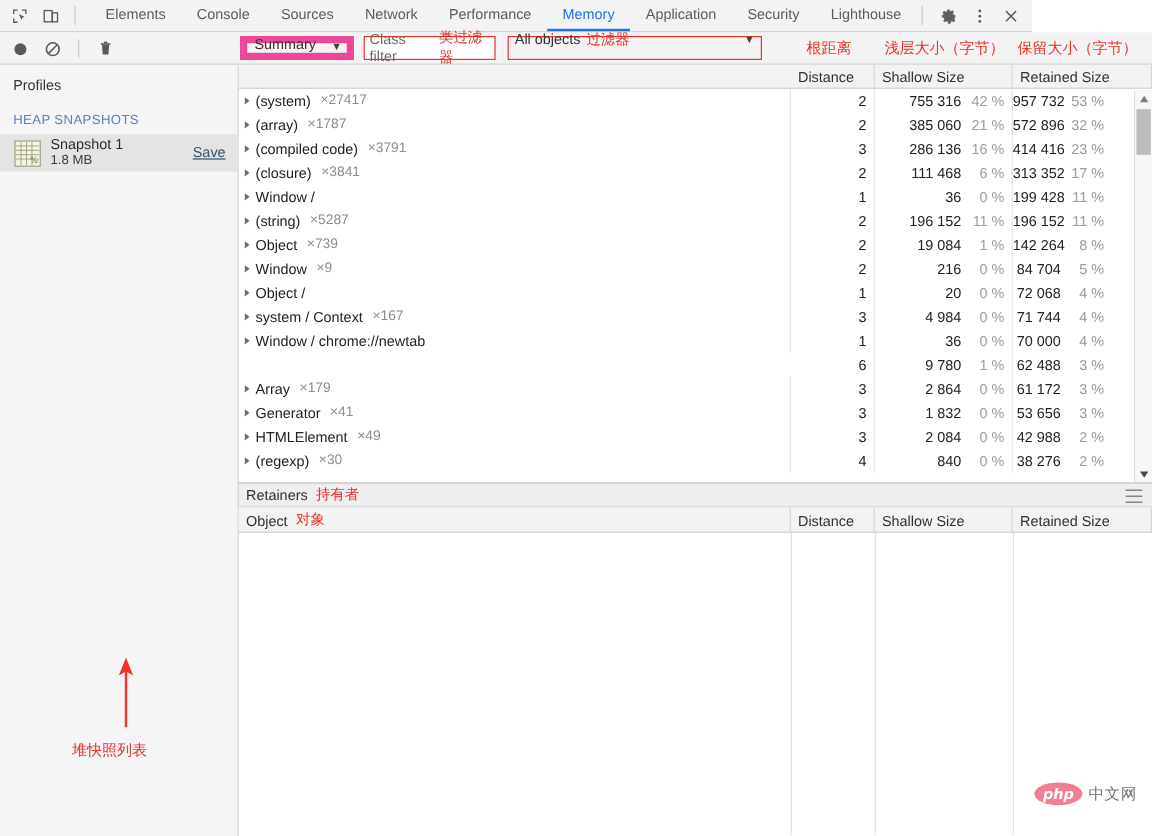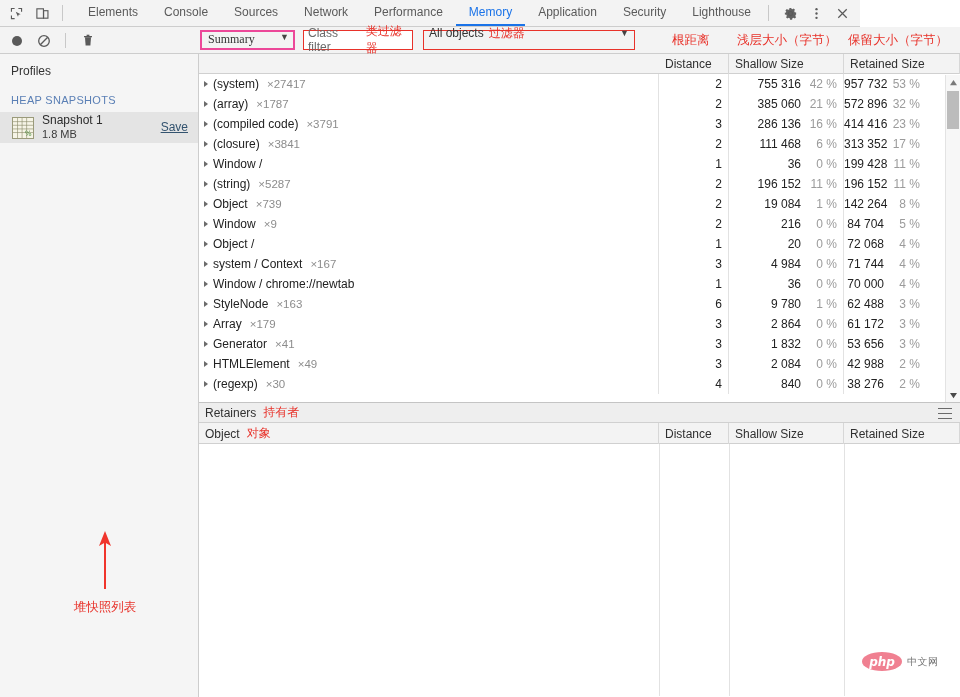--- a/index.html
+++ b/index.html
@@ -80,27 +80,26 @@
   }
   .tl-left {
     position: absolute; left: 0; top: 0; height: 27px;
     display: flex; align-items: center; padding-left: 8px; gap: 10px;
   }
   .tl-sep { width: 1px; height: 15px; background: #c8c8c8; margin: 0 3px; }
 
   .sel-summary {
     position: absolute; left: 200px; top: 30px;
     width: 95px; height: 20px;
-    border: 2px solid #ec4899;
-    display: flex; align-items: flex-start;
+    border: 6px solid #ec4899;
+    display: flex; align-items: flex-end;
     padding: 0 4px 0 6px;
     font-size: 12px; color: #333;
     background: #f3f3f3;
     cursor: pointer;
-    font-family: Liberation Serif, serif;
   }
   .sel-summary .caret { margin-left: auto; font-size: 9px; color: #444; }
 
   .classfilter {
     position: absolute; left: 303px; top: 30px;
     width: 110px; height: 20px;
     border: 1px solid #e8322a;
     background: #ffffff;
     display: flex; align-items: center;
     padding-left: 4px;
@@ -177,23 +176,23 @@
   .sb-item-size { font-size: 11px; color: #3a3a3a; }
   .sb-save {
     position: absolute; right: 10px; top: 8px;
     font-size: 12px; color: #33536f;
     text-decoration: underline;
     cursor: pointer;
   }
 
   
   .annot {
-    position: absolute; left: 60px; top: 475px;
+    position: absolute; left: 60px; top: 492px;
     width: 90px;
-    text-align: center;
+    text-align: left;
   }
   .annot-caption {
     margin-top: 4px;
     font-size: 12.5px;
     color: #e8322a;
     white-space: nowrap;
   }
 
   
   .ctable {
@@ -340,21 +339,21 @@
     border-radius: 50%;
     background: #f07a8c;
     color: #fff;
     font-size: 12px;
     font-style: italic;
     font-weight: bold;
     display: flex; align-items: center; justify-content: center;
     font-family: "DejaVu Sans", sans-serif;
   }
   .wm-cn {
-    font-size: 10px;
+    font-size: 13px;
     color: #6b6b6b;
     letter-spacing: 0.5px;
   }
 </style>
 </head>
 <body>
 
 <div id="app">
 
   <div class="tabbar">
@@ -710,25 +709,20 @@
           <div class="c-num c-shal">
             <span>36</span>
             <span class="pct">0 %</span>
           </div>
           <div class="c-num c-ret">
             <span>70 000</span>
             <span class="pct">4 %</span>
           </div>
         </div>
         <div class="crow">
-          <div class="c-ctor">
-            <span class="tri"></span>
-            <span class="cname">StyleNode</span>
-            <span class="ccount">×163</span>
-          </div>
           <div class="c-num c-dist">
             <span>6</span>
           </div>
           <div class="c-num c-shal">
             <span>9 780</span>
             <span class="pct">1 %</span>
           </div>
           <div class="c-num c-ret">
             <span>62 488</span>
             <span class="pct">3 %</span>

